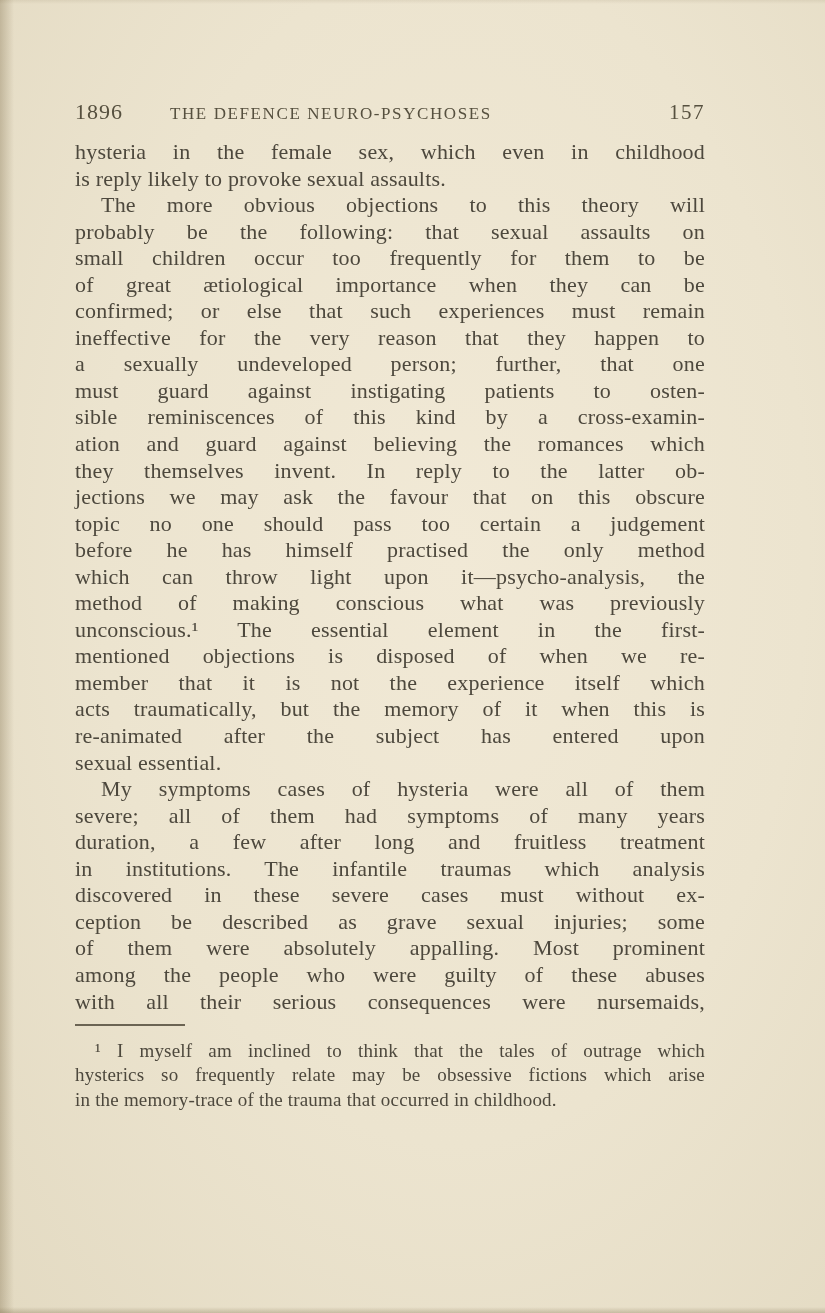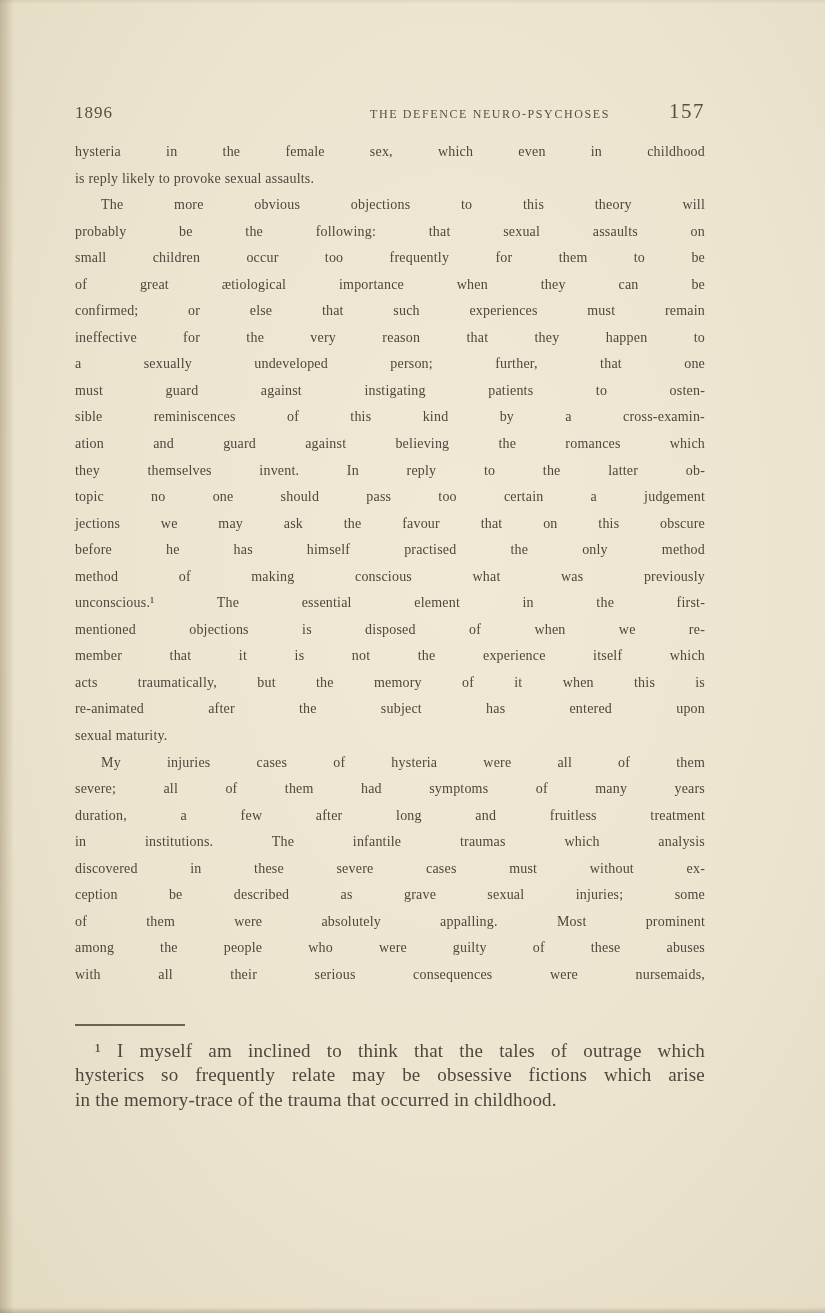--- a/index.html
+++ b/index.html
@@ -25,27 +25,27 @@
   }
   .edge-top {
     position: absolute; left: 0; right: 0; top: 0; height: 4px;
     background: linear-gradient(180deg, rgba(110,92,56,0.10), rgba(110,92,56,0));
   }
   .header {
     position: absolute; left: 75px; top: 99px; width: 630px;
     display: flex; align-items: baseline;
     color: #56503f;
   }
-  .header .year  { width: 95px; font-size: 17px; letter-spacing: 1px; }
-  .header .title { flex: 1; text-align: right; font-size: 12px; letter-spacing: 1.6px; }
+  .header .year  { width: 95px; font-size: 22px; letter-spacing: 1px; }
+  .header .title { flex: 1; text-align: left; font-size: 17px; letter-spacing: 1.6px; }
   .header .pageno{ width: 95px; text-align: right; font-size: 21px; letter-spacing: 1.5px; }
 
   .bodytext {
     position: absolute; left: 75px; top: 139px; width: 630px;
-    font-size: 14px; line-height: 26.55px; letter-spacing: 0.2px;
+    font-size: 22px; line-height: 26.55px; letter-spacing: 0.2px;
   }
   .line { text-align: justify; text-align-last: justify; }
   .line.last { text-align-last: left; }
   .line.first { text-indent: 26px; }
 
   .fnrule {
     position: absolute; left: 75px; top: 1024px;
     width: 110px; height: 2px; background: #6b6453;
   }
   .footnote {
@@ -78,33 +78,34 @@
       <div class="line">probably be the following: that sexual assaults on</div>
       <div class="line">small children occur too frequently for them to be</div>
       <div class="line">of great ætiological importance when they can be</div>
       <div class="line">confirmed; or else that such experiences must remain</div>
       <div class="line">ineffective for the very reason that they happen to</div>
       <div class="line">a sexually undeveloped person; further, that one</div>
       <div class="line">must guard against instigating patients to osten-</div>
       <div class="line">sible reminiscences of this kind by a cross-examin-</div>
       <div class="line">ation and guard against believing the romances which</div>
       <div class="line">they themselves invent.  In reply to the latter ob-</div>
+      <div class="line">jections we may ask the favour that on this obscure</div>
       <div class="line">topic no one should pass too certain a judgement</div>
-      <div class="line">jections we may ask the favour that on this obscure</div>
       <div class="line">before he has himself practised the only method</div>
+      <div class="line">which can throw light upon it—psycho-analysis, the</div>
       <div class="line">method of making conscious what was previously</div>
       <div class="line">unconscious.¹  The essential element in the first-</div>
       <div class="line">mentioned objections is disposed of when we re-</div>
       <div class="line">member that it is not the experience itself which</div>
       <div class="line">acts traumatically, but the memory of it when this is</div>
       <div class="line">re-animated after the subject has entered upon</div>
-      <div class="line last">sexual maturity.</div>
+      <div class="line last">sexual essential.</div>
     </div>
     <div class="para">
-      <div class="line first">My injuries cases of hysteria were all of them</div>
+      <div class="line first">My symptoms cases of hysteria were all of them</div>
       <div class="line">severe; all of them had symptoms of many years</div>
       <div class="line">duration, a few after long and fruitless treatment</div>
       <div class="line">in institutions.  The infantile traumas which analysis</div>
       <div class="line">discovered in these severe cases must without ex-</div>
       <div class="line">ception be described as grave sexual injuries; some</div>
       <div class="line">of them were absolutely appalling.  Most prominent</div>
       <div class="line">among the people who were guilty of these abuses</div>
       <div class="line">with all their serious consequences were nursemaids,</div>
     </div>
   </div>

